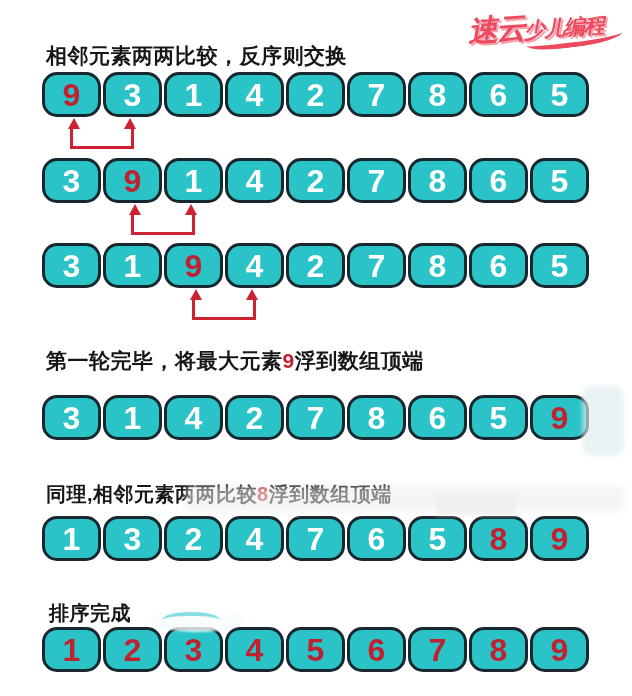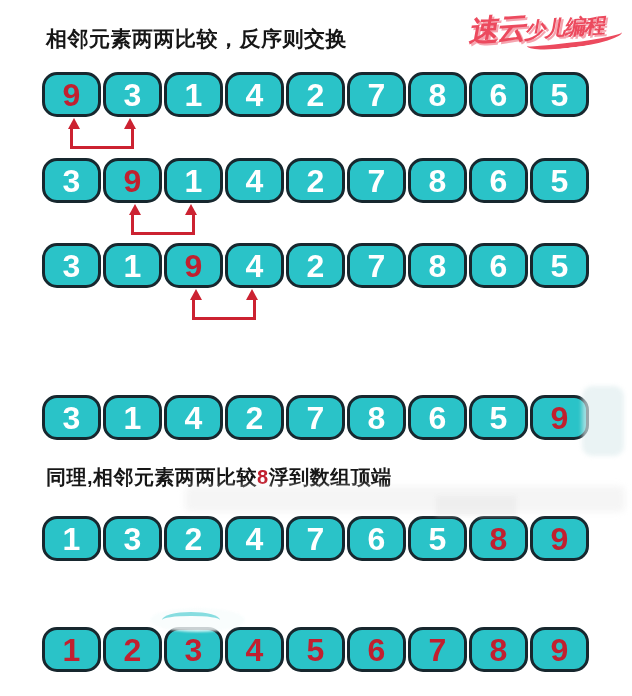--- a/index.html
+++ b/index.html
@@ -13,20 +13,21 @@
   }
 
   
   .caption {
     position:absolute;
     font-weight:bold;
     color:#161616;
     font-size:21px;
     letter-spacing:0.5px;
     white-space:nowrap;
+    margin-top:17px;
   }
   .caption .hl { color:#c1202f; }
 
   
   .row {
     position:absolute;
     left:42px;
     height:45px;
     display:flex;
     gap:2px;
@@ -207,20 +208,23 @@
       </div>
       <div class="cell">
         <span>6</span>
       </div>
       <div class="cell">
         <span>5</span>
       </div>
       <div class="bracket" style="left: 150px; width: 64px;"></div>
     </div>
 
+  <div class="caption" style="left:46px; top:330px;">
+    <span>第一轮完毕，将最大元素</span><span class="hl">9</span><span>浮到数组顶端</span>
+  </div>
 
   <div class="row" style="top:395px;">
       <div class="cell">
         <span>3</span>
       </div>
       <div class="cell">
         <span>1</span>
       </div>
       <div class="cell">
         <span>4</span>
@@ -272,20 +276,23 @@
         <span>5</span>
       </div>
       <div class="cell red">
         <span>8</span>
       </div>
       <div class="cell red">
         <span>9</span>
       </div>
     </div>
 
+  <div class="caption" style="left:49px; top:583px; font-size:20px;">
+    <span>排序完成</span>
+  </div>
 
   <div class="row" style="top:627px;">
       <div class="cell red">
         <span>1</span>
       </div>
       <div class="cell red">
         <span>2</span>
       </div>
       <div class="cell red">
         <span>3</span>

